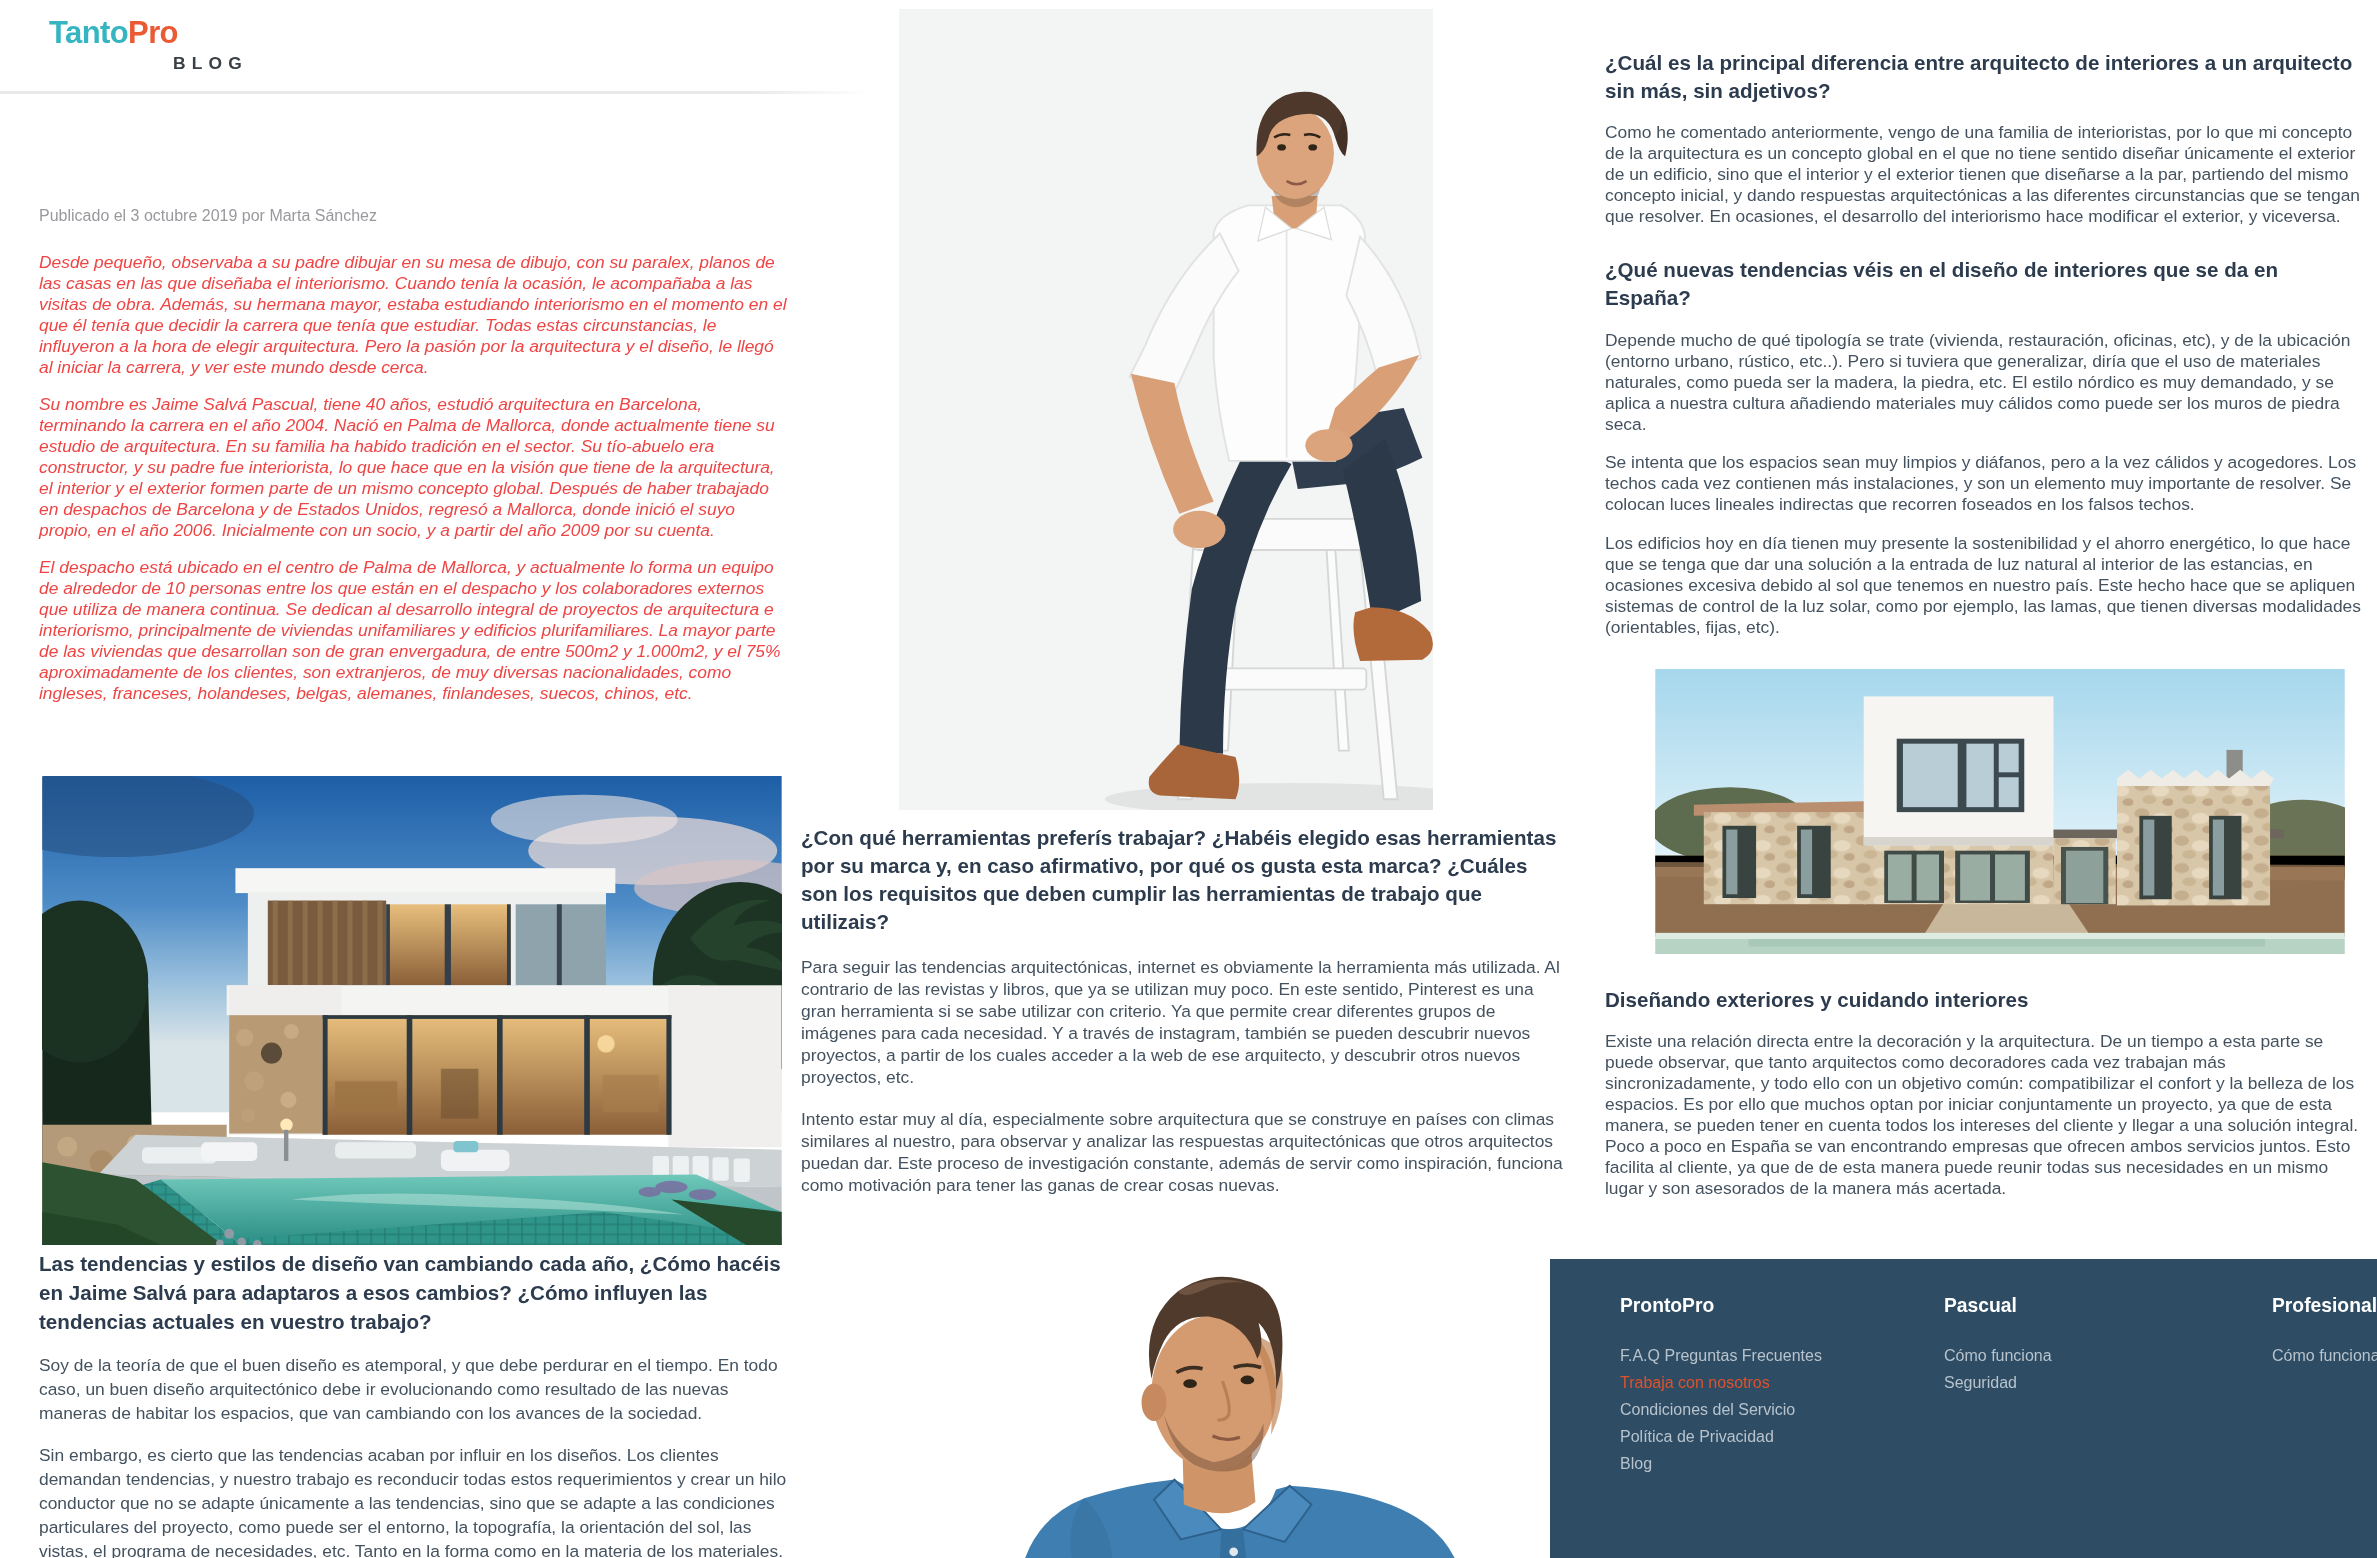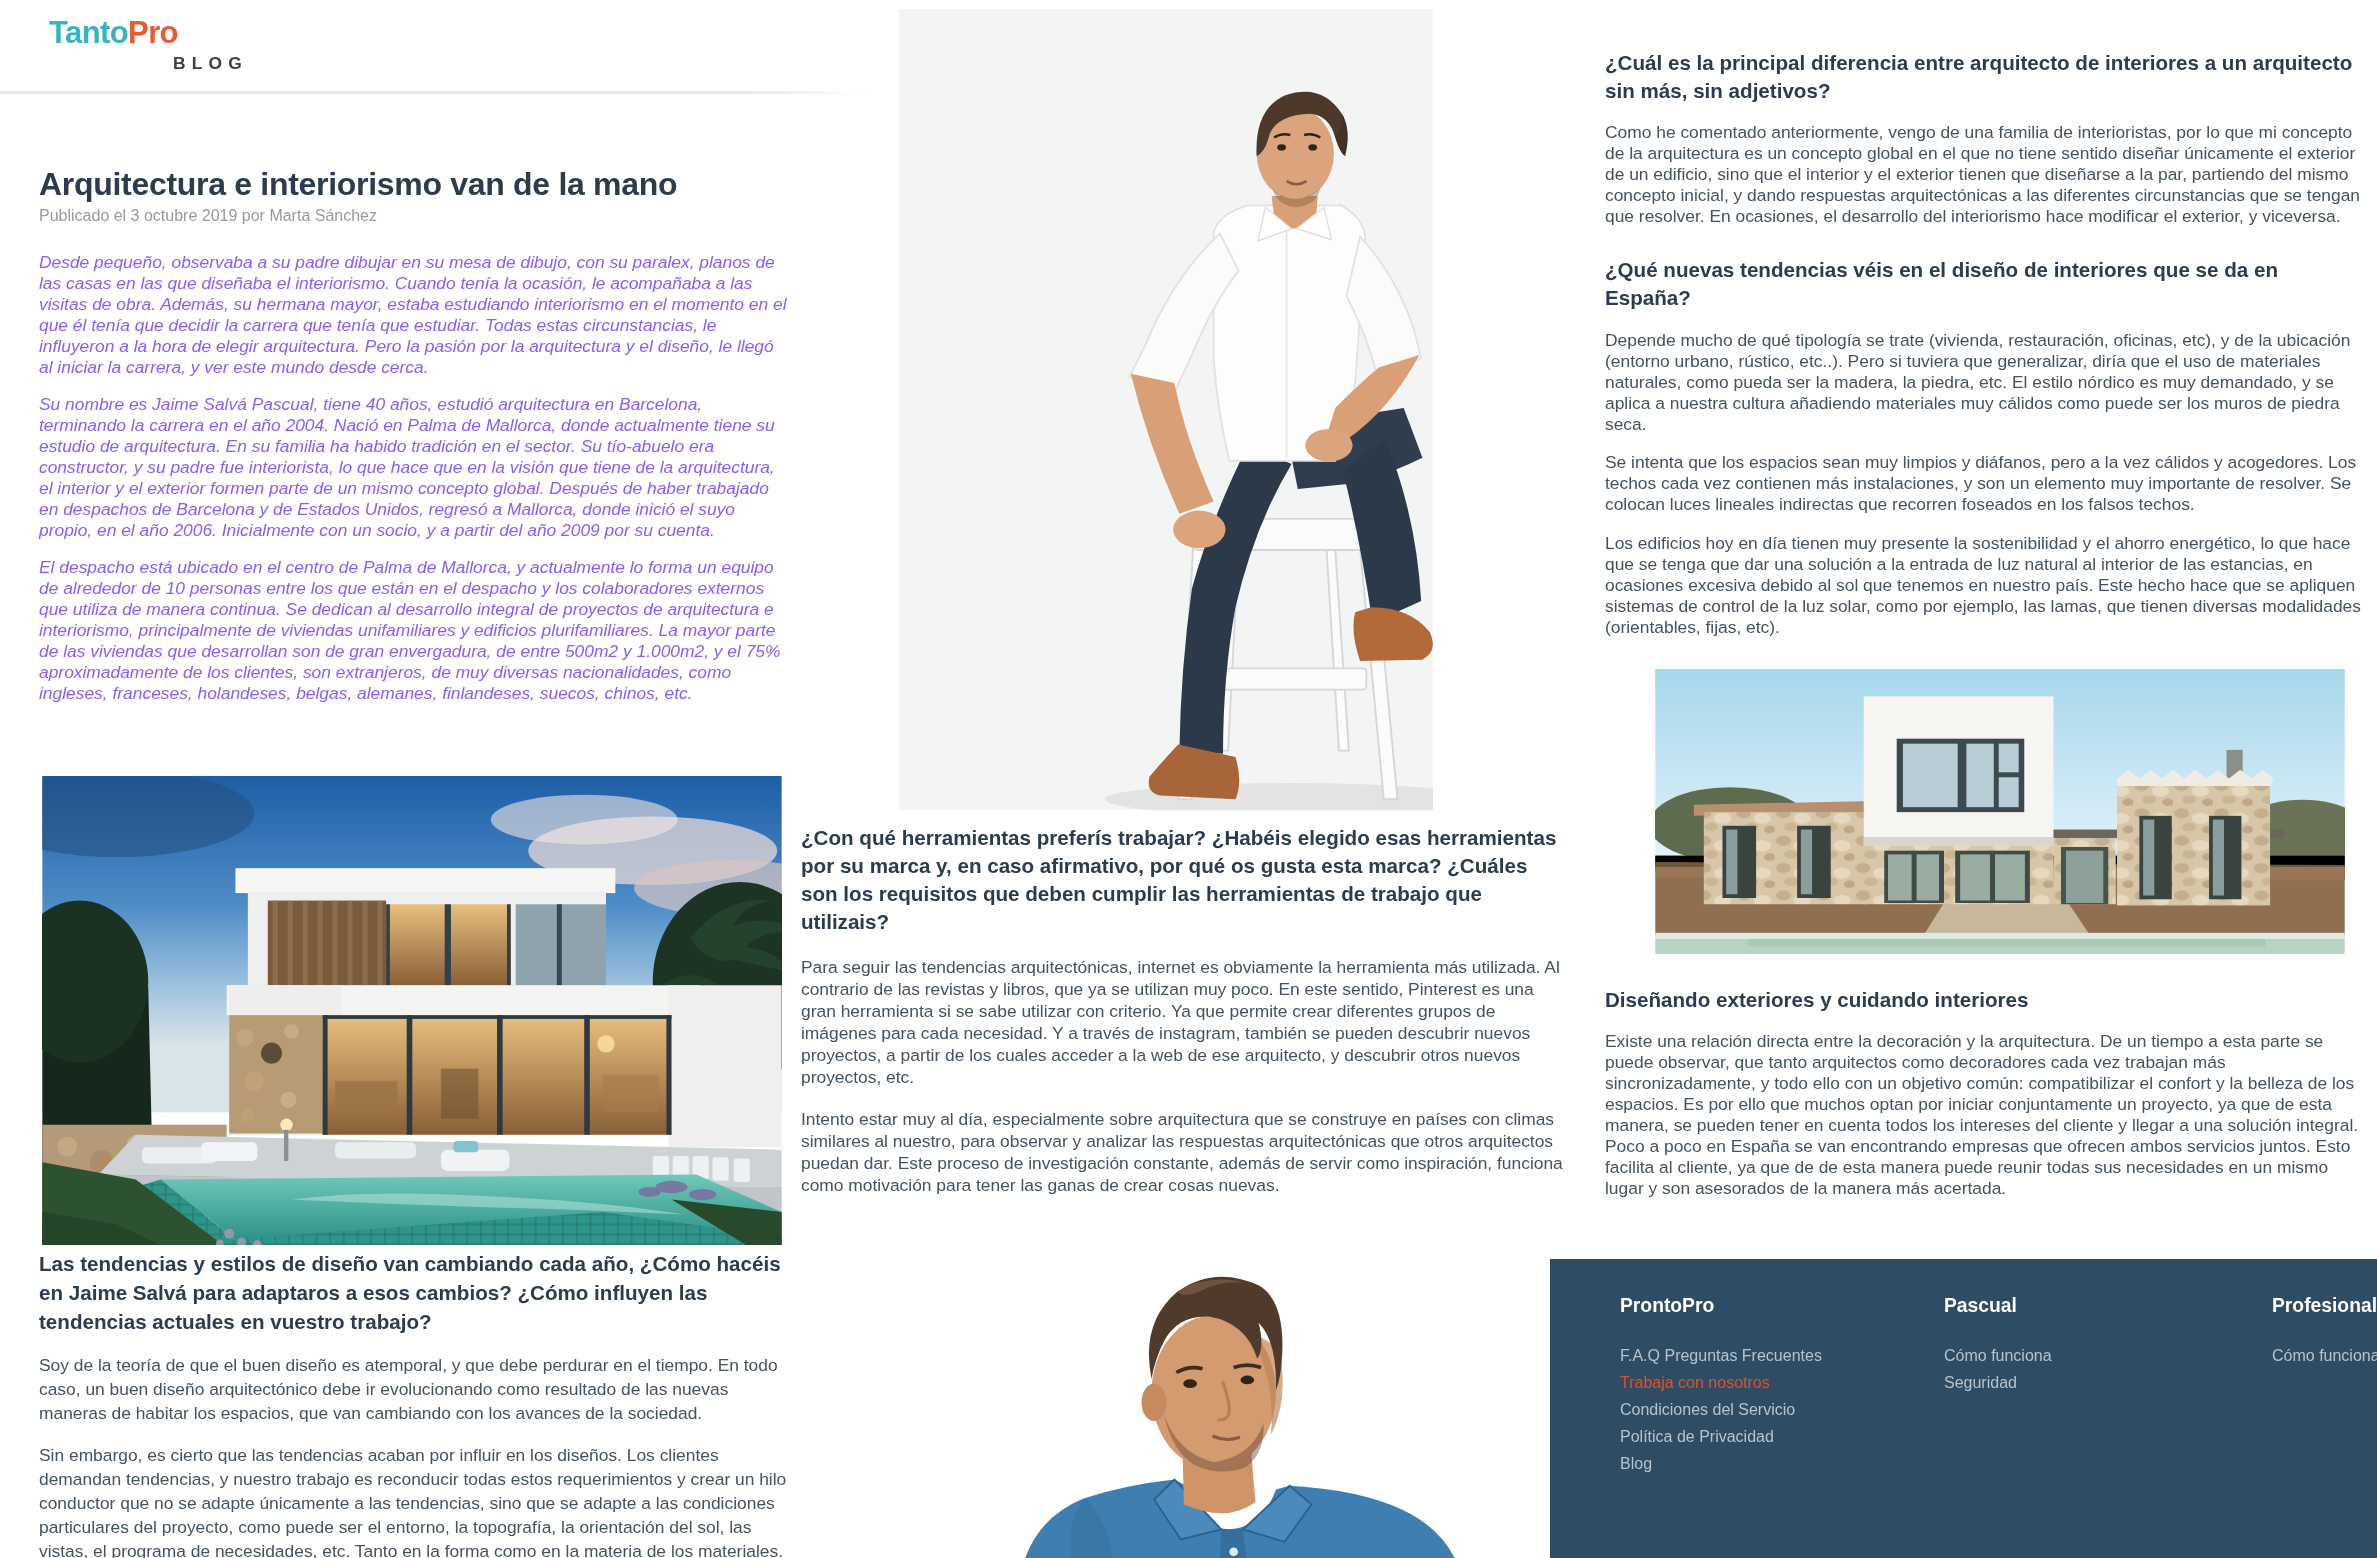--- a/index.html
+++ b/index.html
@@ -12,21 +12,21 @@
   .logo-main{font-size:31px;font-weight:700;letter-spacing:-0.6px;line-height:32px;}
   .logo-pronto{color:#35b4c2;}
   .logo-pro{color:#ea5a33;}
   .logo-sub{display:block;text-align:right;font-size:17.4px;font-weight:700;letter-spacing:6.2px;color:#3a4046;margin-top:3.7px;}
   .header-divider{position:absolute;left:0;top:91px;width:872px;height:3.1px;
     background:linear-gradient(90deg,#e9e9e9 0%,#e9e9e9 86%,rgba(233,233,233,0) 100%);}
   
   .title{position:absolute;left:39px;top:145px;width:754px;font-size:32px;line-height:37px;font-weight:700;color:#2c3b4d;letter-spacing:-0.3px;}
   .meta{position:absolute;left:39px;top:207px;font-size:16px;color:#97999d;}
   .intro{position:absolute;left:39px;top:252px;width:751px;}
-  .intro p{margin:0 0 16px 0;font-style:italic;font-size:17.4px;line-height:21px;color:#8b5cf6;}
+  .intro p{margin:0 0 16px 0;font-style:italic;font-size:17.4px;line-height:21px;color:#ef4444;}
   .qhead{font-weight:700;font-size:20.6px;line-height:29px;color:#2c3b4d;margin:0;}
   .body-p{font-size:17.4px;color:#44525f;margin:0;}
   
   .left-bottom{position:absolute;left:39px;top:1249px;width:751px;}
   .left-bottom .body-p{line-height:24px;margin-top:17.4px;}
   
   .mid-col{position:absolute;left:801px;top:824px;width:762px;}
   .mid-col .qhead{line-height:28px;}
   .mid-col .body-p{line-height:22px;margin-top:20px;}
   
@@ -56,21 +56,20 @@
 <body>
 
 <div class="page">
 
   <div class="logo">
     <div class="logo-main"><span class="logo-pronto">Tanto</span><span class="logo-pro">Pro</span></div>
     <span class="logo-sub">BLOG</span>
   </div>
   <div class="header-divider"></div>
 
-  <h1 class="title">Arquitectura e interiorismo van de la mano</h1>
   <div class="meta">Publicado el 3 octubre 2019 por Marta Sánchez</div>
 
   <div class="intro">
     <p>Desde pequeño, observaba a su padre dibujar en su mesa de dibujo, con su paralex, planos de las casas en las que diseñaba el interiorismo. Cuando tenía la ocasión, le acompañaba a las visitas de obra. Además, su hermana mayor, estaba estudiando interiorismo en el momento en el que él tenía que decidir la carrera que tenía que estudiar. Todas estas circunstancias, le influyeron a la hora de elegir arquitectura. Pero la pasión por la arquitectura y el diseño, le llegó al iniciar la carrera, y ver este mundo desde cerca.</p>
     <p>Su nombre es Jaime Salvá Pascual, tiene 40 años, estudió arquitectura en Barcelona, terminando la carrera en el año 2004. Nació en Palma de Mallorca, donde actualmente tiene su estudio de arquitectura. En su familia ha habido tradición en el sector. Su tío-abuelo era constructor, y su padre fue interiorista, lo que hace que en la visión que tiene de la arquitectura, el interior y el exterior formen parte de un mismo concepto global. Después de haber trabajado en despachos de Barcelona y de Estados Unidos, regresó a Mallorca, donde inició el suyo propio, en el año 2006. Inicialmente con un socio, y a partir del año 2009 por su cuenta.</p>
     <p>El despacho está ubicado en el centro de Palma de Mallorca, y actualmente lo forma un equipo de alrededor de 10 personas entre los que están en el despacho y los colaboradores externos que utiliza de manera continua. Se dedican al desarrollo integral de proyectos de arquitectura e interiorismo, principalmente de viviendas unifamiliares y edificios plurifamiliares. La mayor parte de las viviendas que desarrollan son de gran envergadura, de entre 500m2 y 1.000m2, y el 75% aproximadamente de los clientes, son extranjeros, de muy diversas nacionalidades, como ingleses, franceses, holandeses, belgas, alemanes, finlandeses, suecos, chinos, etc.</p>
   </div>
 
   <div class="fig" id="fig-villa">
     <svg width="740" height="469" viewBox="0 0 1187 753" xmlns="http://www.w3.org/2000/svg">

